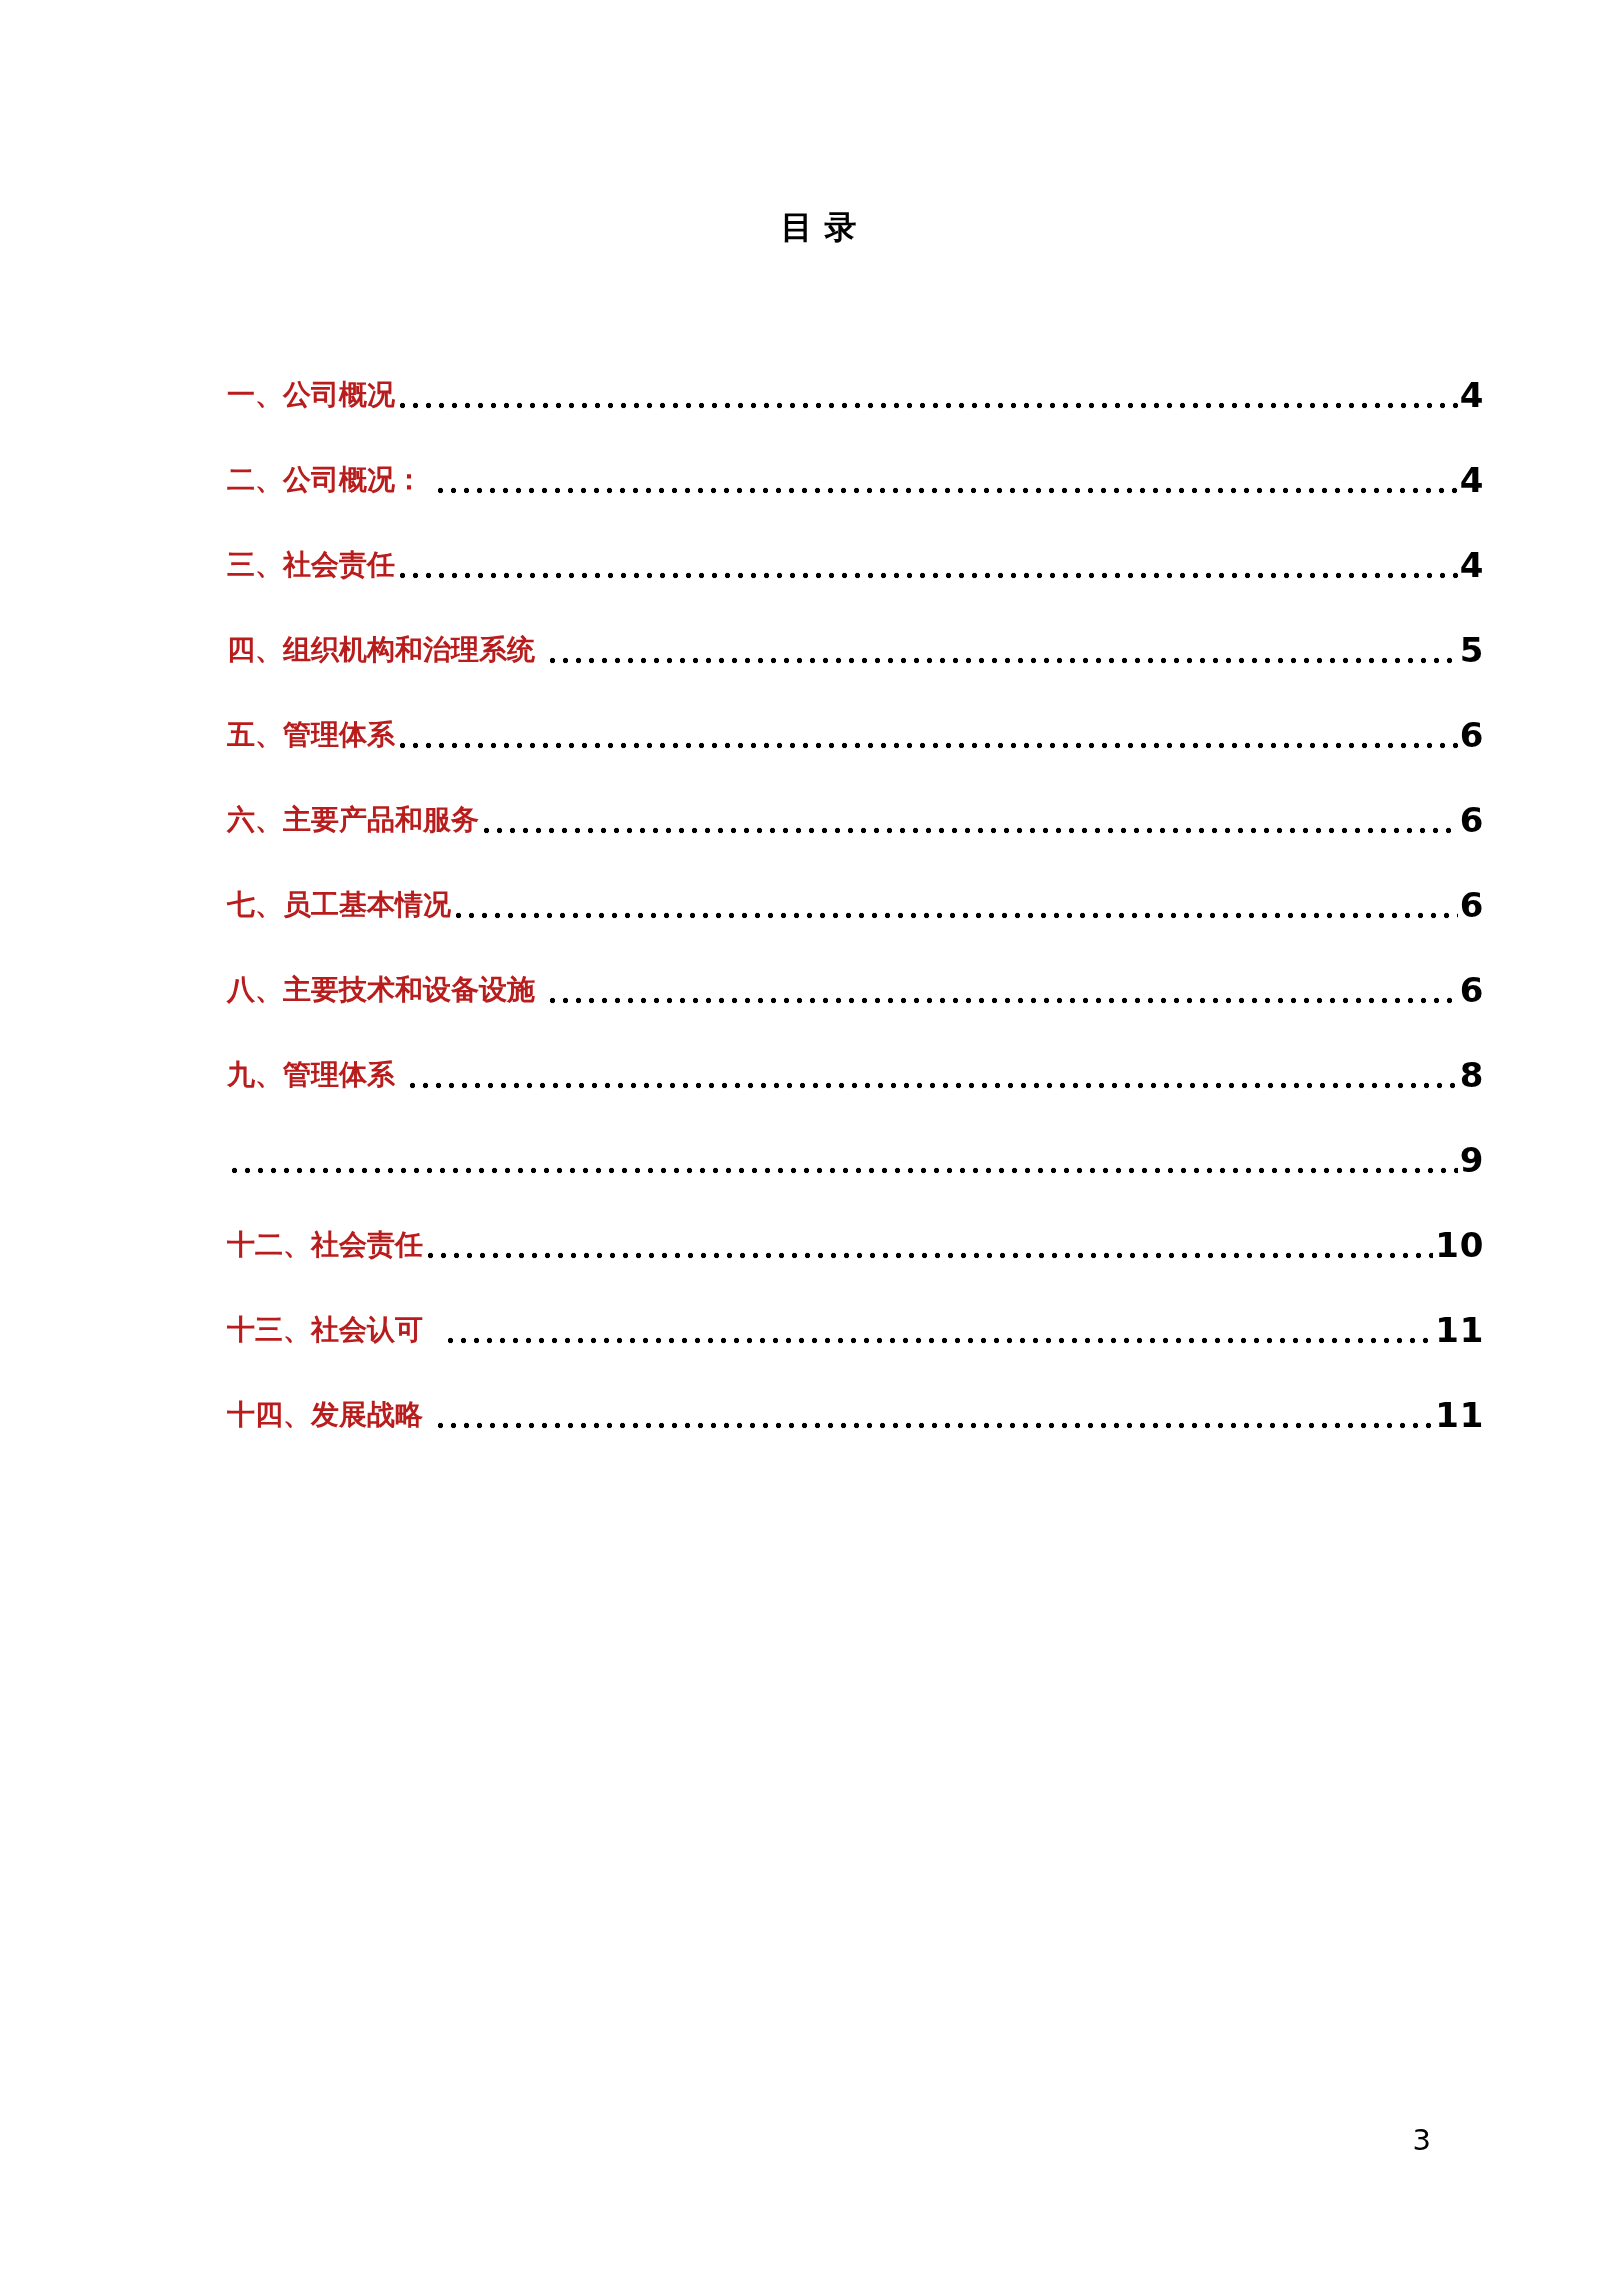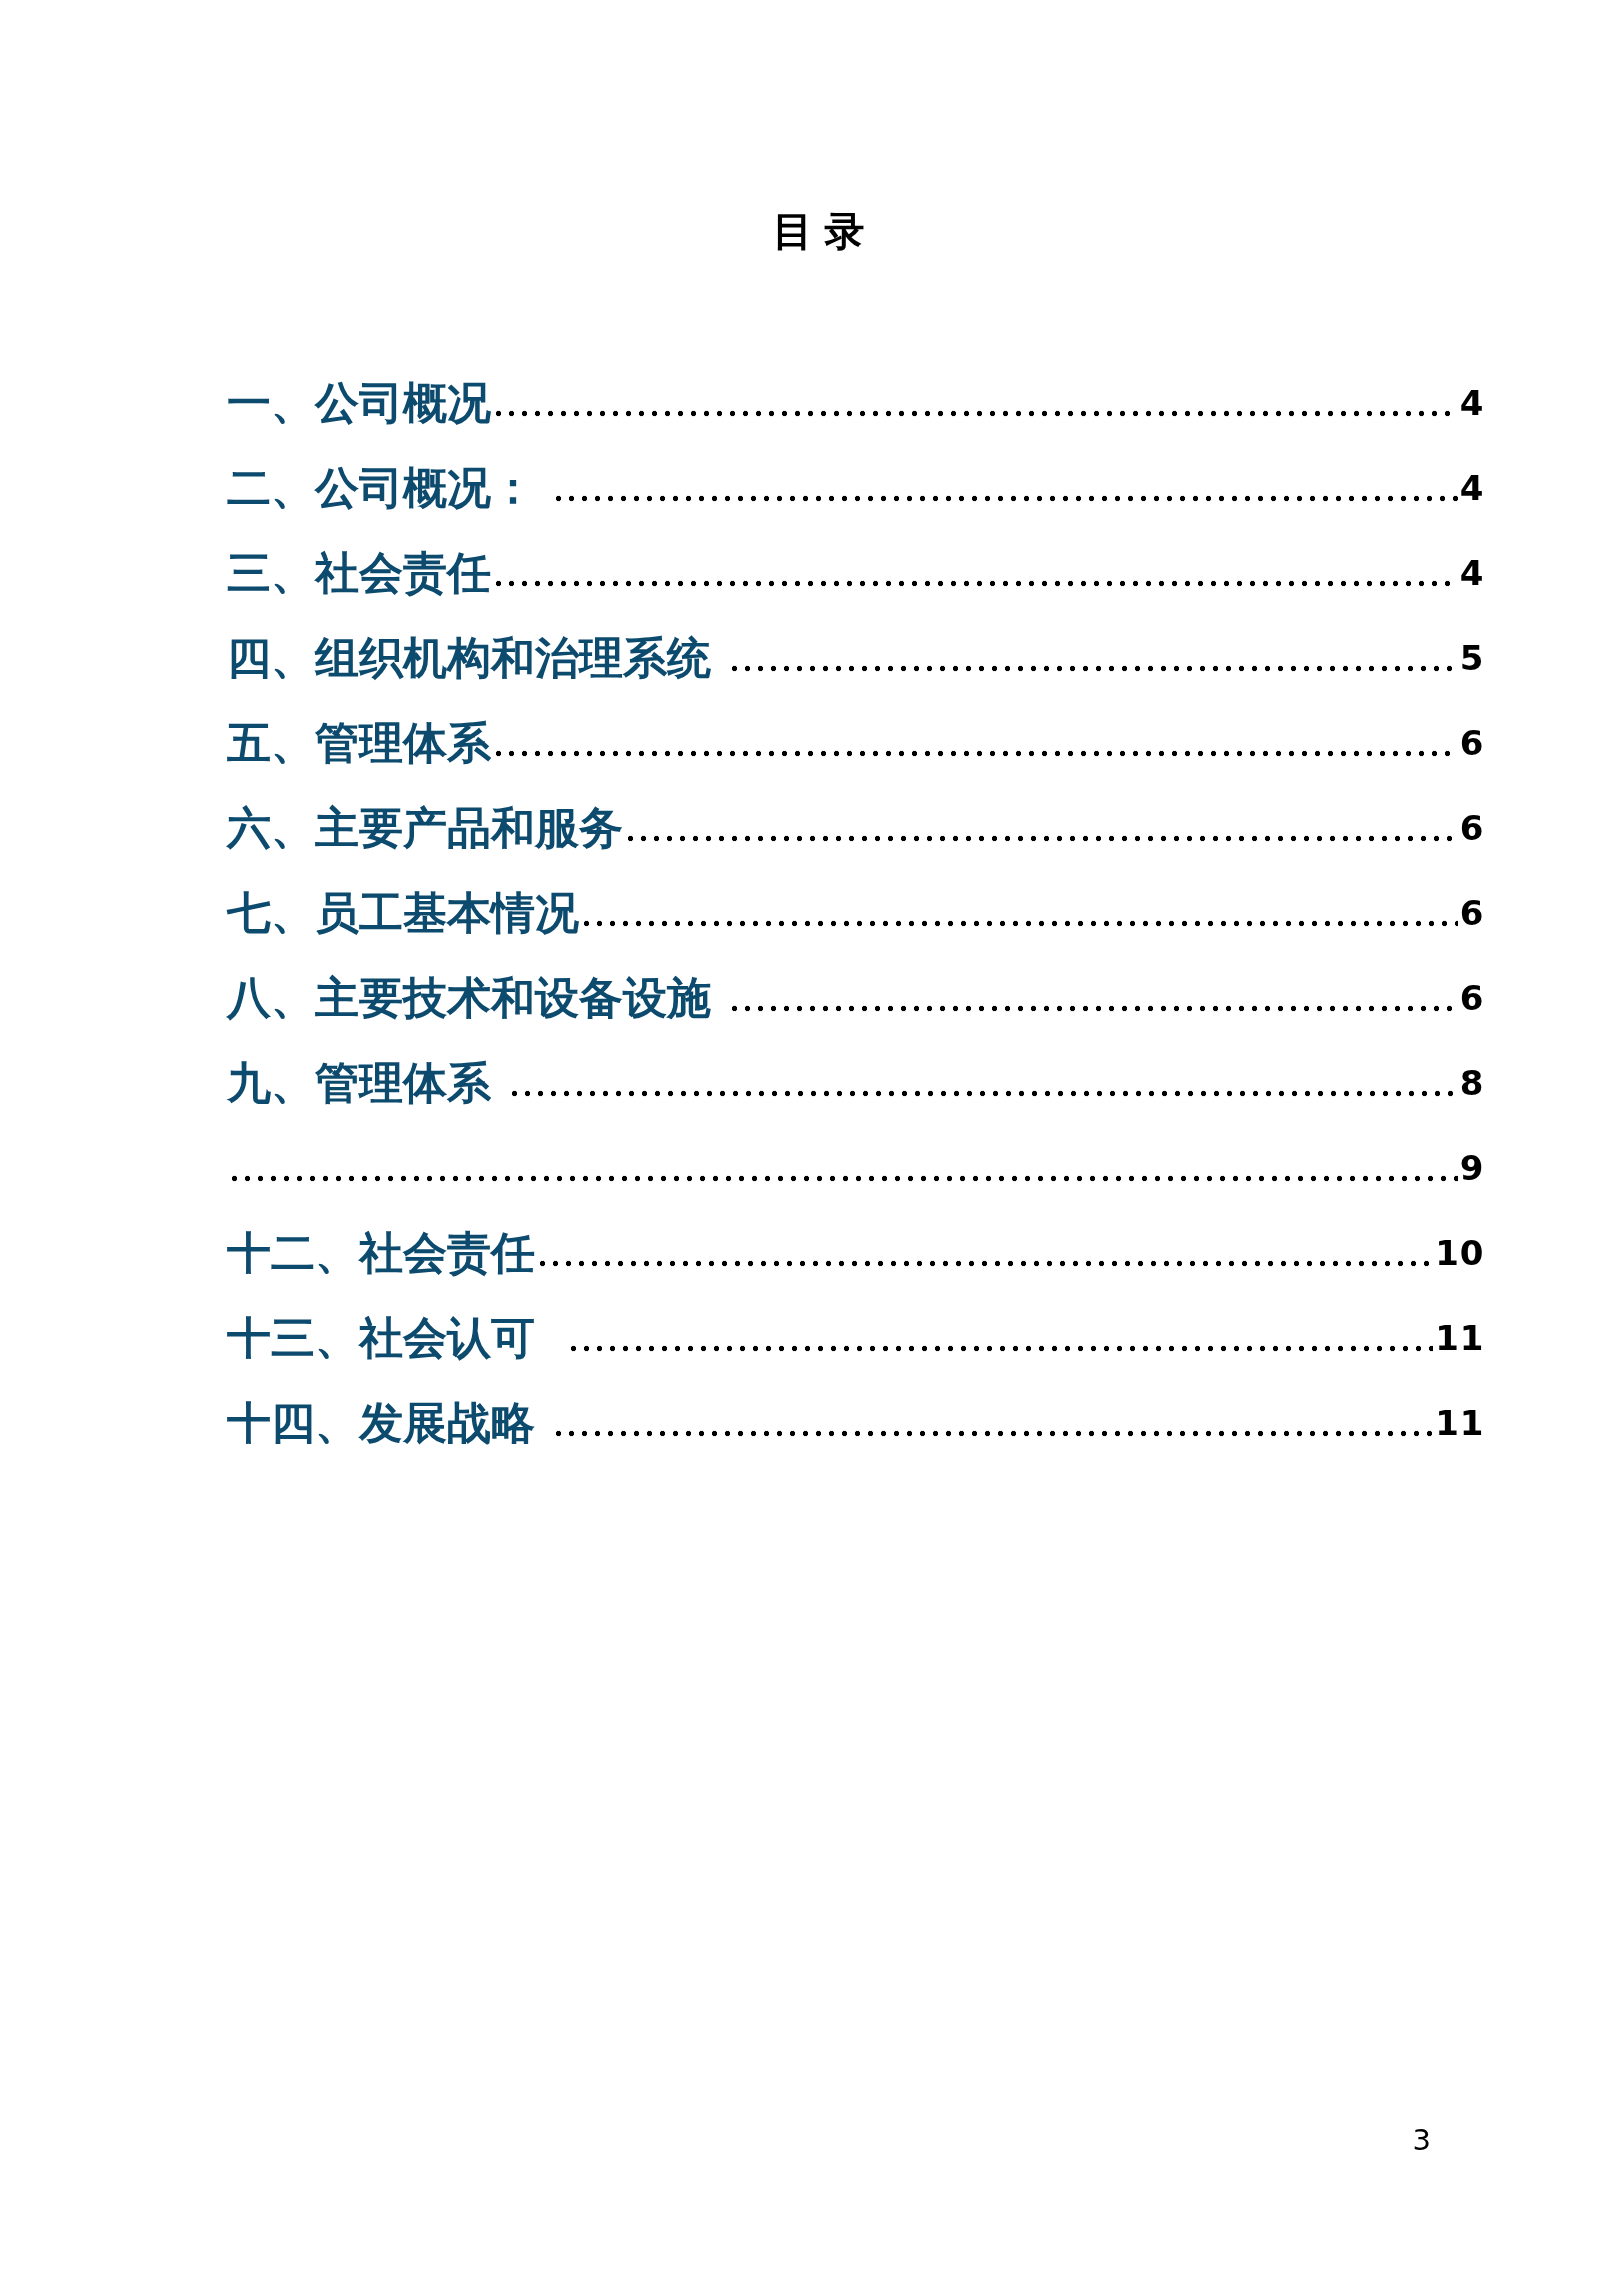--- a/index.html
+++ b/index.html
@@ -15,42 +15,42 @@
     color: #000;
     font-family: "DejaVu Serif", "Liberation Serif", serif;
   }
   .doc-title {
     margin: 0;
     padding-top: 211px;
     padding-left: 26px; 
     text-align: center;
     font-family: "DejaVu Serif", "Liberation Serif", serif;
     font-weight: 700;
-    font-size: 40px;
+    font-size: 32px;
     line-height: 1;
     letter-spacing: 11.8px;
     color: #000;
   }
   .toc {
     margin: 109px 0 0 227px;
     width: 1257px;
   }
   .toc-row {
     display: flex;
     align-items: center;
     height: 85px;
     cursor: pointer;
   }
   .toc-label {
     font-family: "DejaVu Serif", "Liberation Serif", serif;
     font-weight: 700;
-    font-size: 44px;
+    font-size: 28px;
     line-height: 1;
     white-space: pre; 
-    color: #0c4a6e;
+    color: #b91c1c;
   }
   .toc-leader {
     flex: 1 1 auto;
     height: 6.5px;
     margin: 0 2px 0 1.3px;
     transform: translateY(11px); 
     background-image: radial-gradient(circle 2.6px at 6.5px 3.3px, #000 99%, rgba(0,0,0,0) 100%);
     background-size: 13px 6.5px;
     background-repeat: repeat-x;
     background-position: left center;

